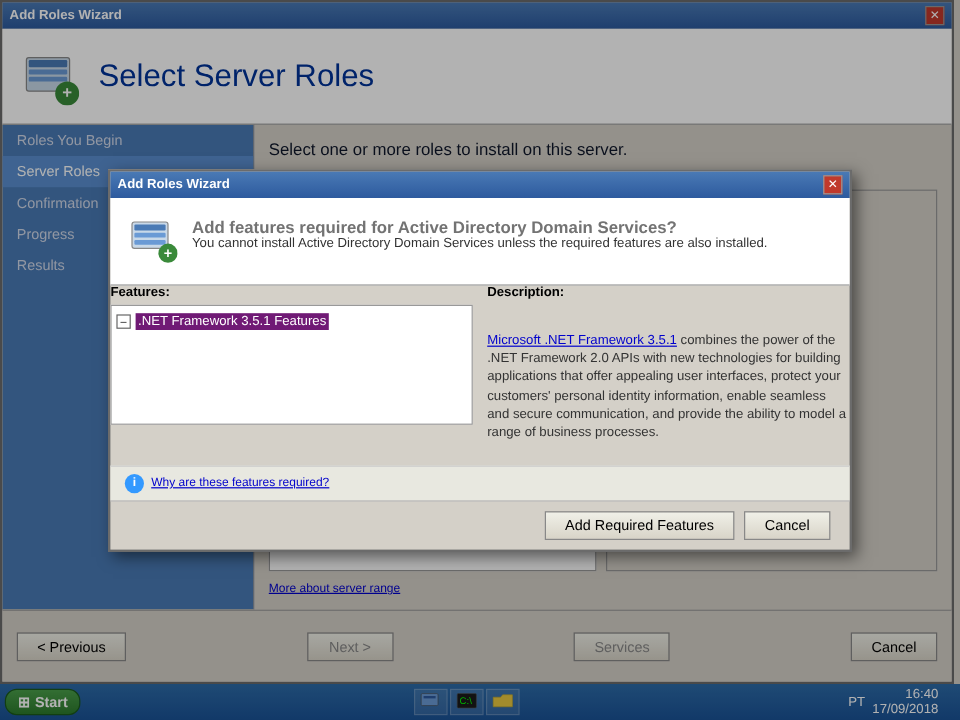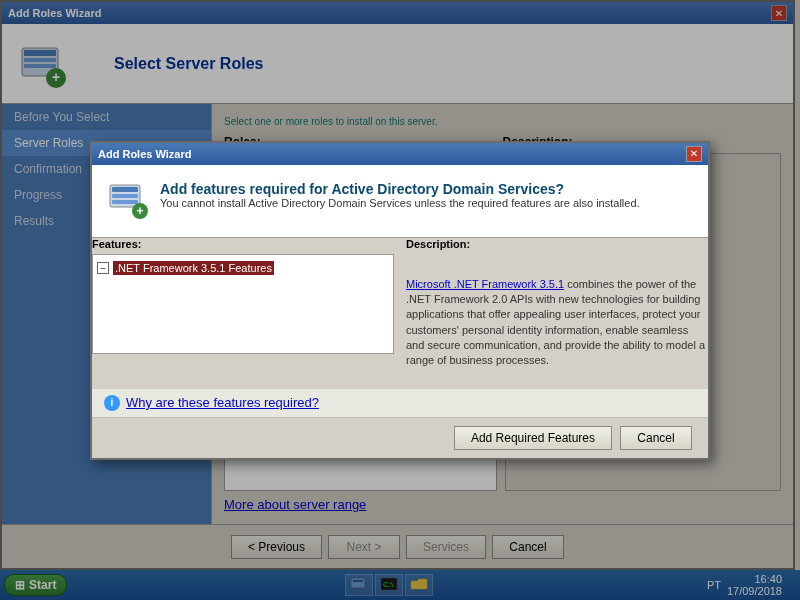--- a/index.html
+++ b/index.html
@@ -66,24 +66,23 @@
     .wizard-header-icon {
       width: 48px; height: 48px;
       display: flex; align-items: center; justify-content: center;
     }
 
     .wizard-header-icon svg {
       width: 48px; height: 48px;
     }
 
     .wizard-header-title {
-      font-size: 16px;
-      font-weight: bold;
+      font-size: 26px;
+      font-weight: normal;
       color: #003399;
-      margin-left: 32px;
     }
 
     .wizard-body {
       display: flex;
       flex: 1;
       overflow: hidden;
     }
 
     
     .wizard-sidebar {
@@ -111,23 +110,23 @@
     .wizard-main {
       flex: 1;
       display: flex;
       flex-direction: column;
       background: #d4d0c8;
       padding: 12px;
       position: relative;
     }
 
     .main-subtitle {
-      font-size: 10px;
+      font-size: 14px;
       margin-bottom: 8px;
-      color: #0f766e;
+      color: #0f172a;
     }
 
     .roles-header {
       display: flex;
       gap: 0;
       margin-bottom: 4px;
     }
 
     .col-roles { flex: 1; font-weight: bold; font-size: 12px; }
     .col-desc { flex: 1; font-weight: bold; font-size: 12px; }
@@ -160,36 +159,36 @@
     .desc-link {
       color: #0000cc;
       text-decoration: underline;
       cursor: pointer;
     }
 
     .link-text {
       color: #0000cc;
       text-decoration: underline;
       cursor: pointer;
-      font-size: 13px;
+      font-size: 10px;
     }
 
     .more-link {
       margin-top: 6px;
     }
 
     
     .wizard-footer {
       background: #d4d0c8;
       border-top: 1px solid #999;
       padding: 8px 12px;
       display: flex;
-      justify-content: center;
+      justify-content: space-between;
       gap: 6px;
-      height: 44px;
+      height: 60px;
       align-items: center;
     }
 
     .wizard-btn {
       padding: 4px 16px;
       background: linear-gradient(to bottom, #f0f0e8, #d8d4c8);
       border: 1px solid #888;
       cursor: pointer;
       font-size: 12px;
       min-width: 72px;
@@ -318,21 +317,21 @@
     }
 
     .modal-header-icon {
       width: 40px; height: 40px;
       flex-shrink: 0;
     }
 
     .modal-header-content h3 {
       font-size: 14px;
       font-weight: bold;
-      color: #0c4a6e;
+      color: #737373;
       margin-bottom: 0;
     }
 
     .modal-header-content p {
       font-size: 11px;
       color: #333;
     }
 
     .modal-body {
       display: flex;
@@ -424,21 +423,21 @@
       width: 16px; height: 16px;
       border-radius: 50%;
       background: #3399ff;
       color: white;
       display: flex; align-items: center; justify-content: center;
       font-size: 10px; font-weight: bold;
       flex-shrink: 0;
     }
 
     .feature-highlight {
-      background: #7f1d1d;
+      background: #701a75;
       color: white;
       padding: 1px 2px;
     }
   </style>
 </head>
 <body>
 
 <div class="wizard-window">
 
   <div class="wizard-titlebar">
@@ -459,21 +458,21 @@
         <circle cx="38" cy="38" r="10" fill="#3a8a3a"></circle>
         <text x="38" y="42" text-anchor="middle" fill="white" font-size="14" font-weight="bold">+</text>
       </svg>
     </div>
     <div class="wizard-header-title">Select Server Roles</div>
   </div>
 
   <div class="wizard-body">
 
     <div class="wizard-sidebar">
-      <div class="sidebar-item">Before You Select</div>
+      <div class="sidebar-item">Roles You Begin</div>
       <div class="sidebar-item selected">Server Roles</div>
       <div class="sidebar-item">Confirmation</div>
       <div class="sidebar-item">Progress</div>
       <div class="sidebar-item">Results</div>
     </div>
 
     <div class="wizard-main">
       <div class="main-subtitle">Select one or more roles to install on this server.</div>
       <div class="roles-header">
         <span class="col-roles">Roles:</span>

